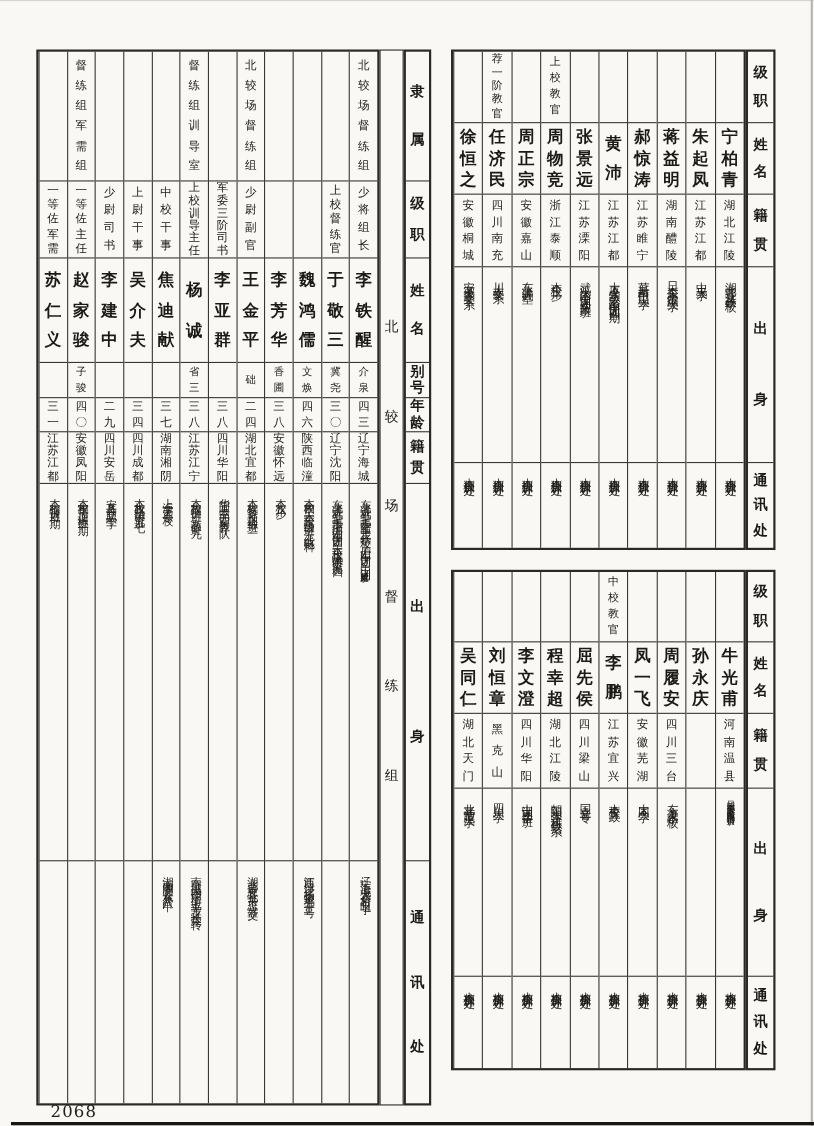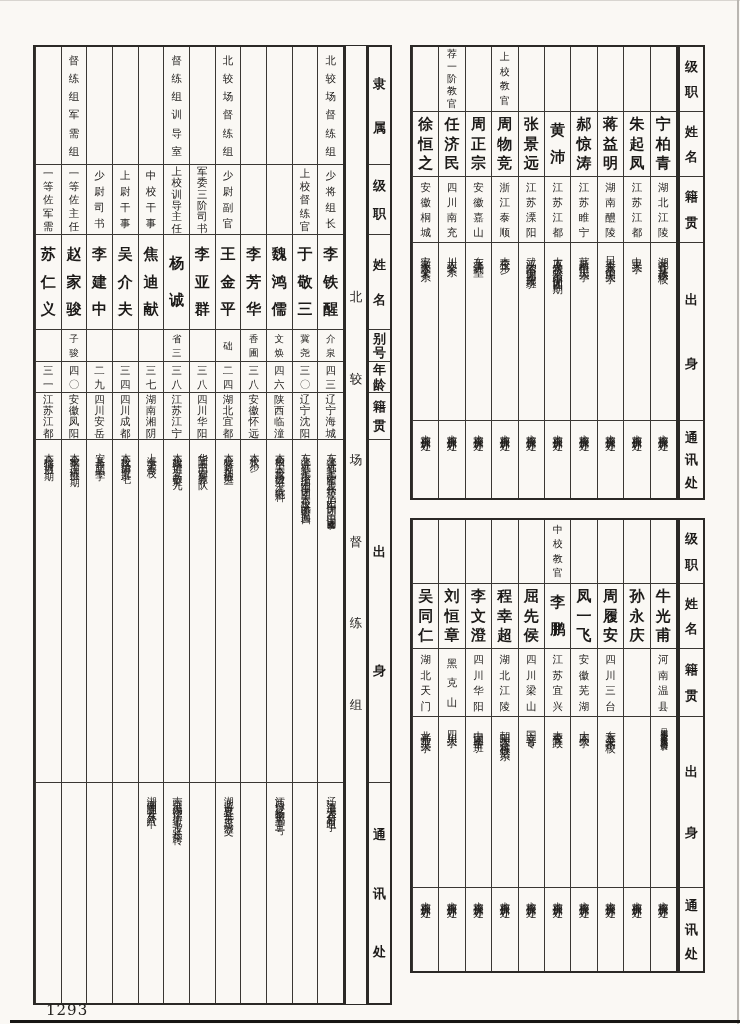--- a/index.html
+++ b/index.html
@@ -1310,18 +1310,18 @@
       </div>
     <div class="cell lr-addr">
         <div class="chars">
           <span>通</span>
           <span>讯</span>
           <span>处</span>
         </div>
       </div>
   </div>
 
-  <div class="pagenum">1293</div>
+  <div class="pagenum">2068</div>
 
   <div class="edge-top"></div>
   <div class="edge-right"></div>
   <div class="edge-bottom"></div>
 </div>
 
 </body></html>

